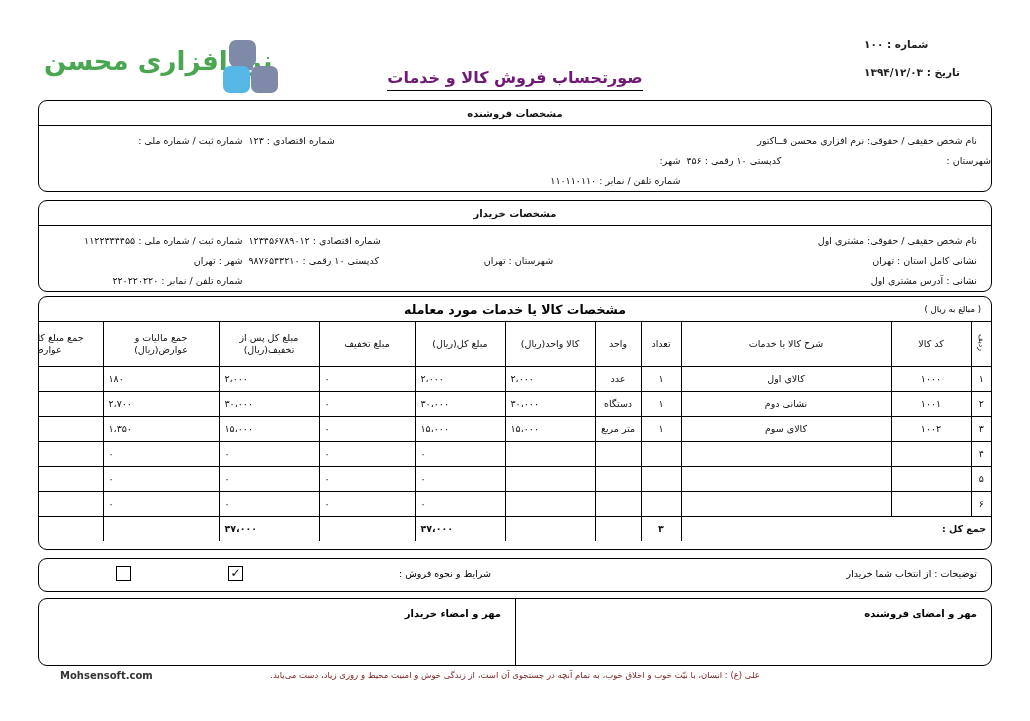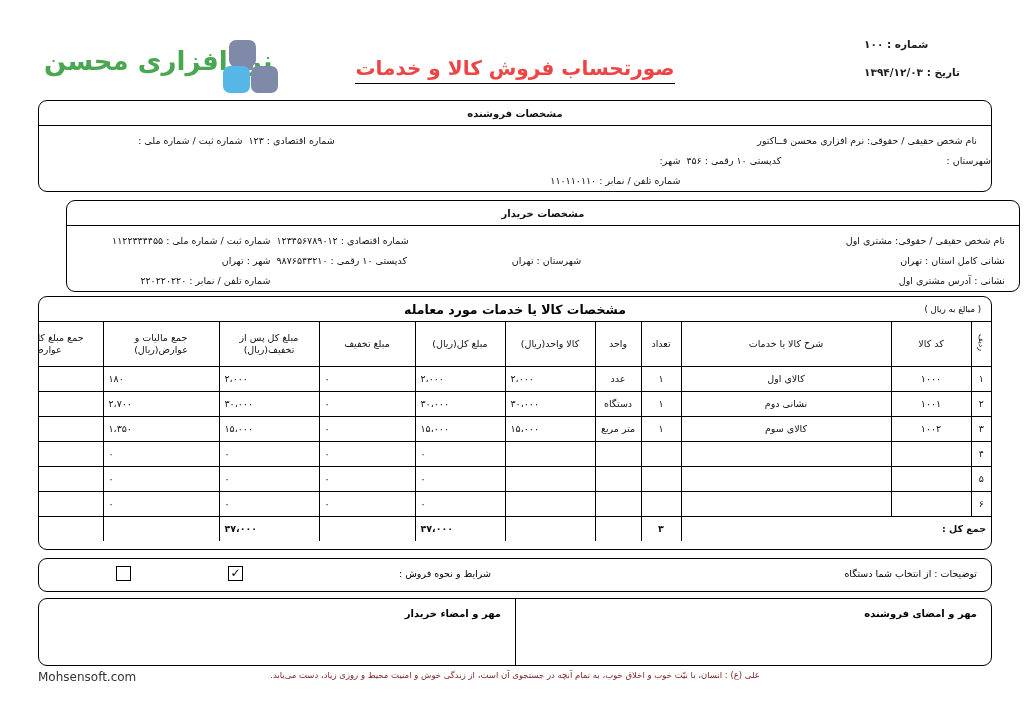--- a/index.html
+++ b/index.html
@@ -37,26 +37,26 @@
     font-size: 10.5px;
     font-weight: bold;
     color: #1b1b1b;
     line-height: 1.2;
     white-space: nowrap;
   }
   .meta-line.first { margin-bottom: 15px; }
 
   .doc-title {
     position: absolute;
-    top: 56px;
+    top: 68px;
     left: 0; right: 0;
     text-align: center;
-    font-size: 20px;
-    font-weight: bold;
-    color: #ef4444;
+    font-size: 16px;
+    font-weight: bold;
+    color: #701a75;
   }
   .doc-title span {
     border-bottom: 1.3px solid #000;
     padding-bottom: 3px;
   }
 
   
   .logo {
     position: absolute;
     top: 32px;
@@ -132,21 +132,21 @@
     font-size: 9.5px;
     color: #111;
     white-space: nowrap;
   }
   .cell-a { width: 46%; padding-right: 14px; text-align: right; }
   .cell-b { width: 12%; text-align: right; }
   .cell-c { width: 20%; text-align: left; }
   .cell-d { width: 22%; text-align: right; padding-right: 6px; }
 
   #seller-panel { top: 100px; height: 92px; }
-  #buyer-panel  { top: 200px; height: 92px; margin-left: 28px; }
+  #buyer-panel  { top: 200px; height: 92px; }
 
   
   #goods-panel {
     top: 296px;
     height: 254px;
     border-radius: 9px;
   }
   .goods-head {
     position: relative;
     height: 25px;
@@ -285,25 +285,26 @@
     position: absolute;
     left: 0; right: 0;
     top: 2px;
     text-align: center;
     font-size: 8.5px;
     color: #7a1f1f;
     white-space: nowrap;
   }
   .footer-brand {
     position: absolute;
-    left: 38px;
+    left: 60px;
     top: 2px;
-    font-size: 12px;
+    font-size: 10px;
     color: #333;
     direction: ltr;
+    font-weight: bold;
   }
 </style>
 </head>
 <body>
 
 <div class="page">
 
   <div class="top-header">
 
     <div class="meta-block">
@@ -480,21 +481,21 @@
             <td class="c-after">۴۷،۰۰۰</td>
             <td class="c-tax"></td>
             <td class="c-grand">۵۱،۲۳۰</td>
           </tr>
         </tbody>
     </table>
   </div>
 
   <div class="panel" id="notes-panel">
     <div class="notes-inner">
-      <div class="notes-text">توضیحات : از انتخاب شما دستگاه</div>
+      <div class="notes-text">توضیحات : از انتخاب شما خریدار</div>
       <div class="cond-text">شرایط و نحوه فروش :</div>
       <div class="chk" id="chk-checked">✓</div>
       <div class="chk" id="chk-empty"></div>
     </div>
   </div>
 
   <div class="panel" id="sign-panel">
     <div class="sign-wrap">
       <div class="sign-box seller">
         <div class="sign-label">مهر و امضای فروشنده</div>

